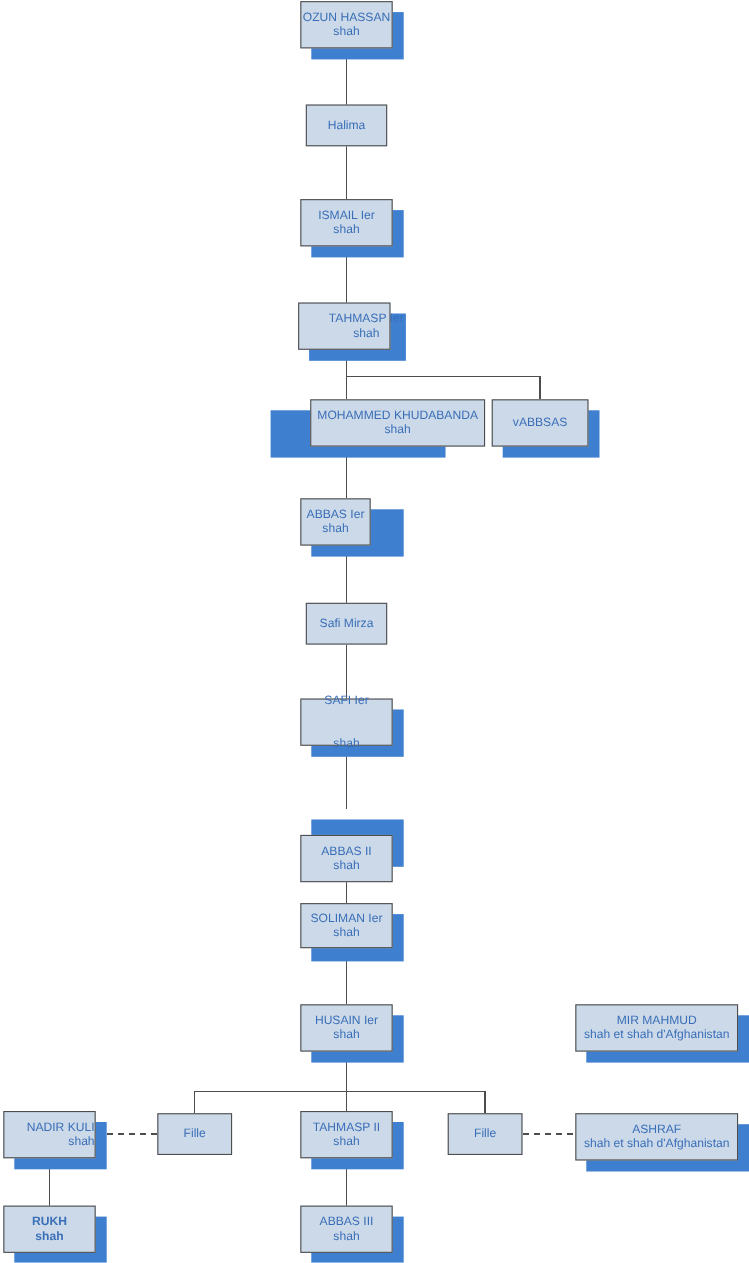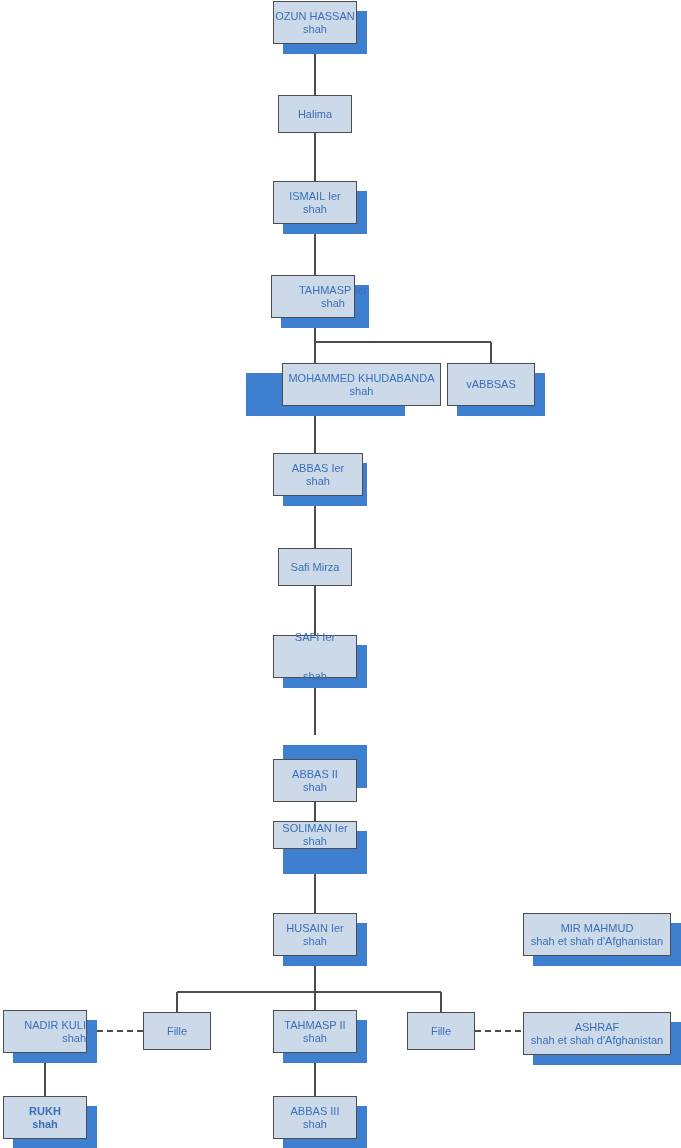--- a/index.html
+++ b/index.html
@@ -130,36 +130,36 @@
         <span class="line1">TAHMASP Ier</span>
         <span class="line2">shah</span>
       </div>
       <div class="node wide" style="left: 236px; top: 363px; width: 159px; height: 43px; margin-left: 46px;">
         <span class="line1">MOHAMMED KHUDABANDA</span>
         <span class="line2">shah</span>
       </div>
       <div class="node" style="left: 447px; top: 363px; width: 88px; height: 43px;">
         <span class="line1">vABBSAS</span>
       </div>
-      <div class="node" style="left: 273px; top: 453px; width: 90px; height: 43px; text-align: right;">
+      <div class="node" style="left: 273px; top: 453px; width: 64px; height: 43px; text-align: right;">
         <span class="line1">ABBAS Ier</span>
         <span class="line2">shah</span>
       </div>
       <div class="node" style="left: 278px; top: 548px; width: 74px; height: 38px;">
         <span class="line1">Safi Mirza</span>
       </div>
       <div class="node" style="left: 273px; top: 635px; width: 84px; height: 43px; gap: 26px;">
         <span class="line1">SAFI Ier</span>
         <span class="line2">shah</span>
       </div>
       <div class="node" style="left: 273px; top: 735px; width: 84px; height: 43px; margin-top: 24px;">
         <span class="line1">ABBAS II</span>
         <span class="line2">shah</span>
       </div>
-      <div class="node" style="left: 273px; top: 821px; width: 84px; height: 28px;">
+      <div class="node" style="left: 273px; top: 821px; width: 84px; height: 41px;">
         <span class="line1">SOLIMAN Ier</span>
         <span class="line2">shah</span>
       </div>
       <div class="node" style="left: 273px; top: 913px; width: 84px; height: 43px;">
         <span class="line1">HUSAIN Ier</span>
         <span class="line2">shah</span>
       </div>
       <div class="node wide" style="left: 523px; top: 913px; width: 148px; height: 43px; text-align: right;">
         <span class="line1">MIR MAHMUD</span>
         <span class="line2">shah et shah d'Afghanistan</span>

